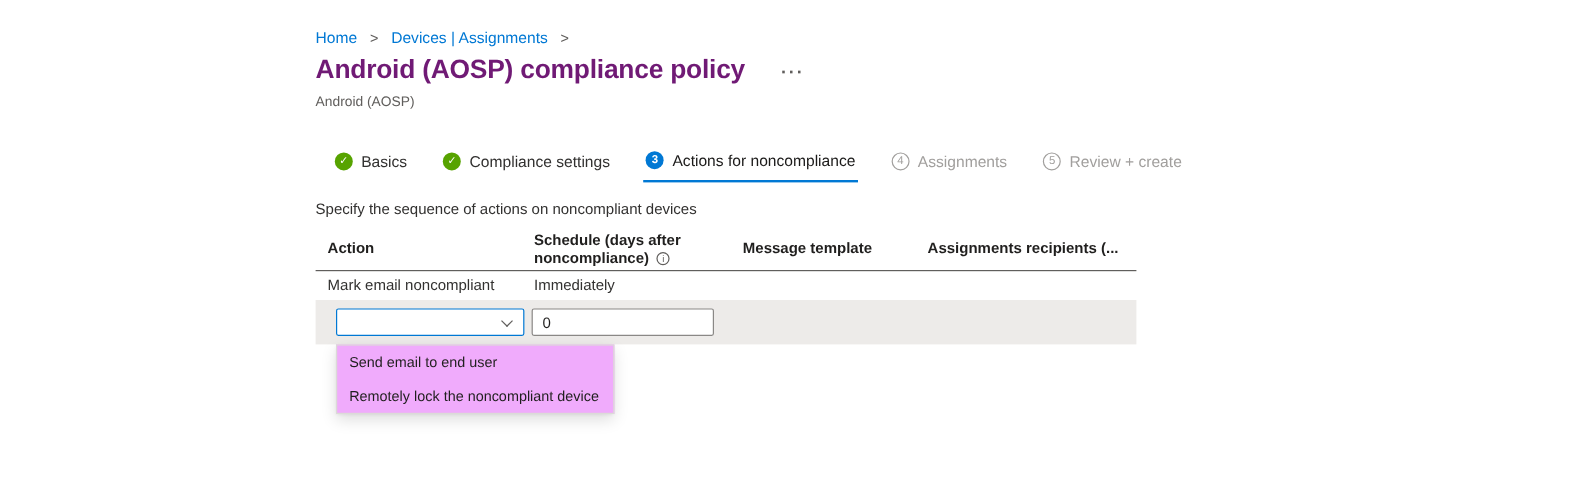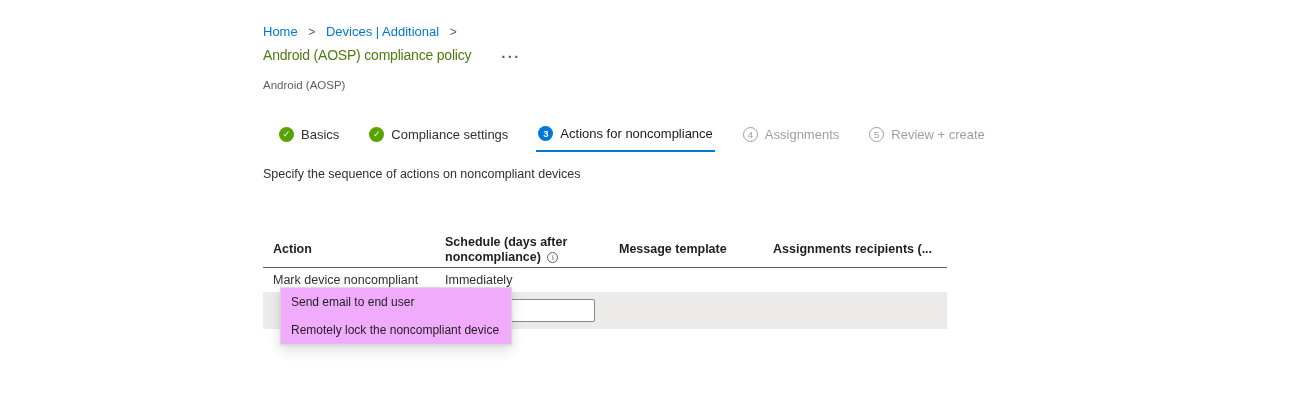--- a/index.html
+++ b/index.html
@@ -15,42 +15,42 @@
   }
   .content { position: absolute; left: 263px; top: 0; width: 800px; }
 
   
   .breadcrumb { position: absolute; top: 24px; left: 0; font-size: 13px; white-space: nowrap; }
   .crumb-link { color: #0078d4; text-decoration: none; cursor: pointer; }
   .crumb-sep { color: #605e5c; margin: 0 7px; font-size: 12px; }
 
   
   .title-row { position: absolute; top: 45px; left: 0; display: flex; align-items: center; white-space: nowrap; }
-  .page-title { margin: 0; font-size: 14px; font-weight: 400; color: #4d7c0f; letter-spacing: -0.2px; }
+  .page-title { margin: 0; font-size: 22px; font-weight: 700; color: #701a75; letter-spacing: -0.2px; }
   .more-button { margin-left: 30px; margin-top: 4px; color: #605e5c; font-size: 15px; font-weight: 700; letter-spacing: 1.5px; cursor: pointer; line-height: 1; }
   .subtitle { position: absolute; top: 79px; left: 0; font-size: 11.5px; color: #605e5c; }
 
   
   .tabs { position: absolute; top: 124px; left: 14px; display: flex; gap: 26px; font-size: 13px; white-space: nowrap; }
   .tab { display: flex; align-items: center; gap: 7px; padding: 2px 2px 9px 2px; cursor: pointer; }
   .tab.active { border-bottom: 2px solid #0078d4; }
   .step-circle { width: 15px; height: 15px; border-radius: 50%; display: inline-flex; align-items: center; justify-content: center; flex: none; font-size: 9.5px; line-height: 1; }
   .step-circle.complete { background: #57a300; color: #ffffff; font-size: 9px; }
   .step-circle.active { background: #0078d4; color: #ffffff; font-weight: 700; }
   .step-circle.upcoming { border: 1px solid #a19f9d; color: #a19f9d; background: transparent; }
   .tab-label.complete { color: #323130; }
   .tab-label.active { color: #1b1a19; font-weight: 400; }
   .tab-label.upcoming { color: #a19f9d; }
 
   
   .description { position: absolute; top: 167px; left: 0; font-size: 12.5px; color: #323130; }
 
   
   .actions-table { position: absolute; top: 190px; left: 0; width: 684px; font-size: 12.5px; }
-  .thead { display: flex; align-items: center; height: 36px; border-bottom: 1px solid #605e5c; font-weight: 700; color: #201f1e; margin-top: 42px; }
+  .thead { display: flex; align-items: center; height: 36px; border-bottom: 1px solid #605e5c; font-weight: 700; color: #201f1e; }
   .th { line-height: 15px; padding-right: 12px; }
   .col1 { width: 182px; padding-left: 10px; flex: none; }
   .col2 { width: 163px; flex: none; }
   .col3 { width: 165px; flex: none; padding-left: 11px; }
   .col4 { width: 174px; flex: none; }
   .info-icon { display: inline-flex; align-items: center; justify-content: center; width: 11px; height: 11px; border: 1px solid #605e5c; border-radius: 50%; color: #605e5c; font-size: 8px; font-weight: 400; margin-left: 3px; vertical-align: 1px; cursor: default; }
   .trow { display: flex; align-items: center; height: 24px; color: #323130; }
   .editor-row { position: relative; height: 37px; background: #edebe9; }
   .select-box { position: absolute; left: 17px; top: 7px; width: 157px; height: 23px; background: #ffffff; border: 1.5px solid #0078d4; border-radius: 2px; cursor: pointer; }
   .chevron-down { position: absolute; right: 10px; top: 6px; width: 7px; height: 7px; border-right: 1.5px solid #605e5c; border-bottom: 1.5px solid #605e5c; transform: rotate(45deg); }
@@ -62,21 +62,21 @@
 </style>
 </head>
 <body>
 
 <div class="canvas">
   <div class="content">
 
     <nav class="breadcrumb">
       <a class="crumb-link">Home</a>
       <span class="crumb-sep">&gt;</span>
-      <a class="crumb-link">Devices | Additional</a>
+      <a class="crumb-link">Devices | Assignments</a>
       <span class="crumb-sep">&gt;</span>
     </nav>
 
     <div class="title-row">
       <h1 class="page-title">Android (AOSP) compliance policy</h1>
       <span class="more-button">···</span>
     </div>
     <div class="subtitle">Android (AOSP)</div>
 
     <div class="tabs">
@@ -109,21 +109,21 @@
         <div class="th col1">Action</div>
         <div class="th col2">
           <span>Schedule (days after noncompliance)</span>
           <span class="info-icon">i</span>
         </div>
         <div class="th col3">Message template</div>
         <div class="th col4">Assignments recipients (...</div>
       </div>
 
       <div class="trow">
-        <div class="col1">Mark device noncompliant</div>
+        <div class="col1">Mark email noncompliant</div>
         <div class="col2">Immediately</div>
         <div class="col3"></div>
         <div class="col4"></div>
       </div>
 
       <div class="editor-row">
         <div class="select-box">
           <span></span>
           <span class="chevron-down"></span>
         </div>

